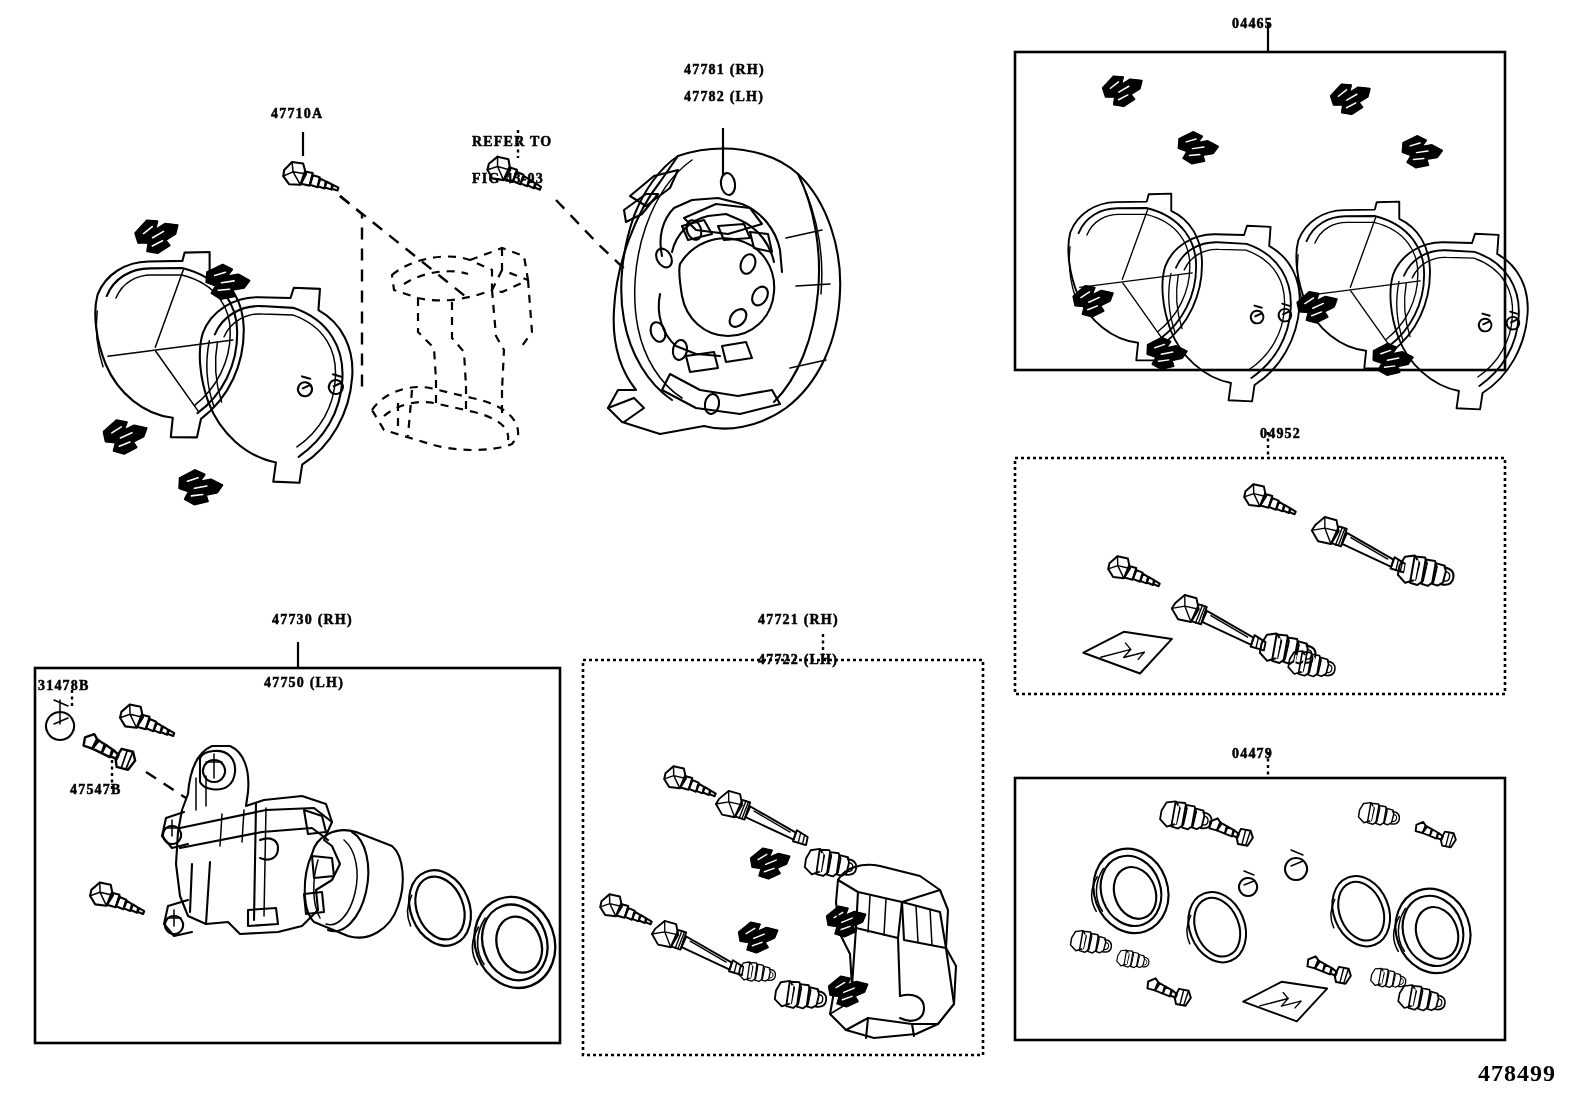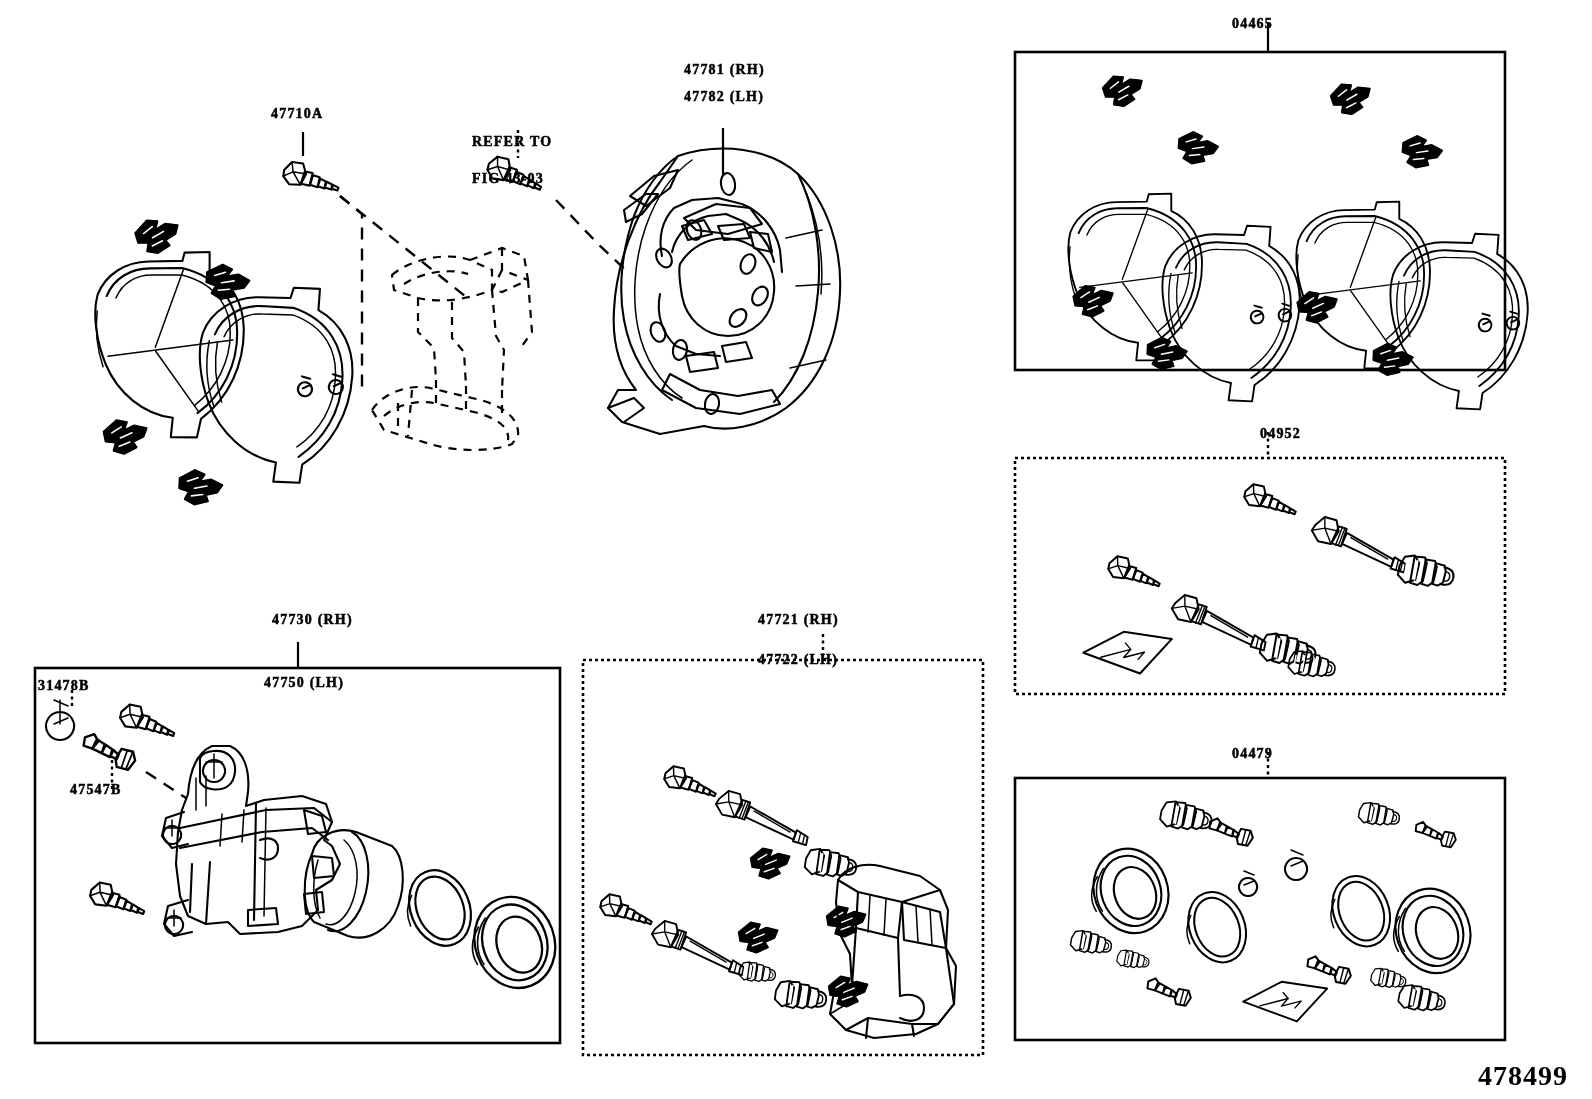--- a/index.html
+++ b/index.html
@@ -20,21 +20,21 @@
     letter-spacing:1.2px;
     white-space:pre;
     line-height:27px;
     color:#000;
     -webkit-text-stroke:0.5px #000;
   }
   .figid{
     position:absolute;
     font-family:"Liberation Serif",serif;
     font-weight:bold;
-    font-size:28px;
+    font-size:24px;
     letter-spacing:1px;
     color:#000;
   }
 </style>
 </head>
 <body>
 
 <div class="stage">
 
 <svg class="layer" viewBox="0 0 1592 1099">

